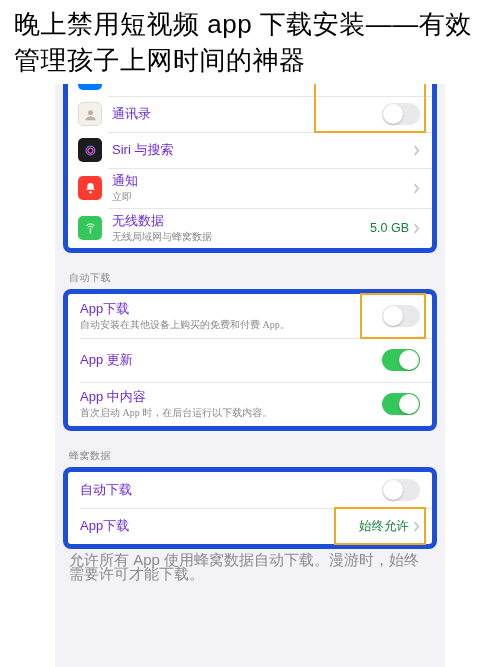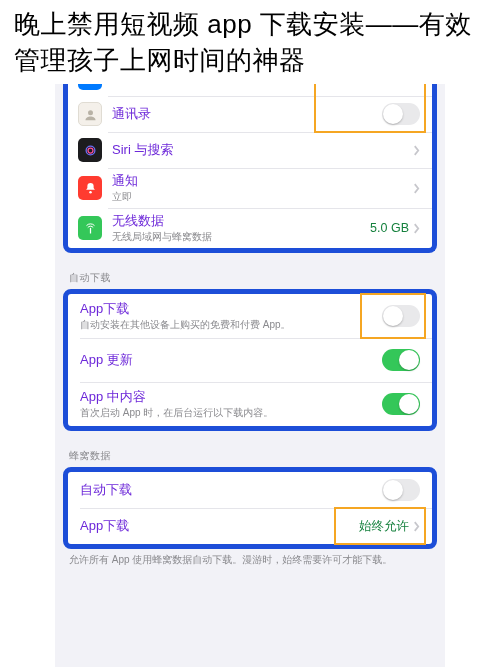--- a/index.html
+++ b/index.html
@@ -24,39 +24,39 @@
     position:relative; background:#f2f2f7; opacity: 0.6;
   }
   .nav-back { position:absolute; left:6px; top:4px; display:flex; align-items:center; color:#007aff; font-size:13px; }
   .nav-back svg { width:11px; height:16px; margin-right:2px; }
   .nav-title { font-size:13px; font-weight:600; color:#000; }
 
   .section-header {
     padding: 10px 14px 4px 14px; color:#8a8a8e; font-size:10px; letter-spacing:0.5px;
   }
   .section-footer {
-    padding: 4px 14px 8px 14px; color:#8a8a8e; font-size:10px; line-height:14px;
+    padding: 4px 14px 8px 14px; color:#8a8a8e; font-size:15px; line-height:14px;
   }
 
   .group { background:#fff; border-radius:8px; margin:0 8px; border:5px solid #1d4ed8; }
   .group.flat-top { border-top-left-radius:0; border-top-right-radius:0; border-top:none; margin-top:0; }
 
   .row { display:flex; align-items:center; min-height:36px; padding:5px 12px 5px 10px; position:relative; }
   .row + .row::before {
     content:""; position:absolute; left:40px; right:0; top:0; height:1px; background:#e5e5ea;
   }
   .row.no-icon + .row.no-icon::before { left:12px; }
   .row.no-icon { padding-left:12px; }
 
   .icon-box { width:24px; height:24px; border-radius:5px; margin-right:10px; display:flex; align-items:center; justify-content:center; flex-shrink:0; }
   .icon-box svg { width:15px; height:15px; }
 
   .row-text { flex:1; min-width:0; }
   .row-label { font-size:13px; color:#6d28d9; line-height:16px; }
-  .row-sub { font-size:10px; color:#8a8a8e; line-height:13px; margin-top:1px; }
+  .row-sub { font-size:10px; color:#8a8a8e; line-height:13px; margin-top:1px;font-family:Liberation Serif, serif; }
 
   .row-value { color:#15803d; font-size:12.5px; margin-right:4px; }
   .chevron { width:7px; height:11px; flex-shrink:0; }
   .chevron path { stroke:#c7c7cc; stroke-width:2; fill:none; }
 
   .switch { width:38px; height:22px; border-radius:11px; position:relative; flex-shrink:0; }
   .switch::after { content:""; position:absolute; width:20px; height:20px; border-radius:10px; background:#fff; top:1px; box-shadow:0 1px 2px rgba(0,0,0,0.25); }
   .switch.off { background:#e9e9eb; }
   .switch.off::after { left:1px; }
   .switch.on { background:#34c759; }

